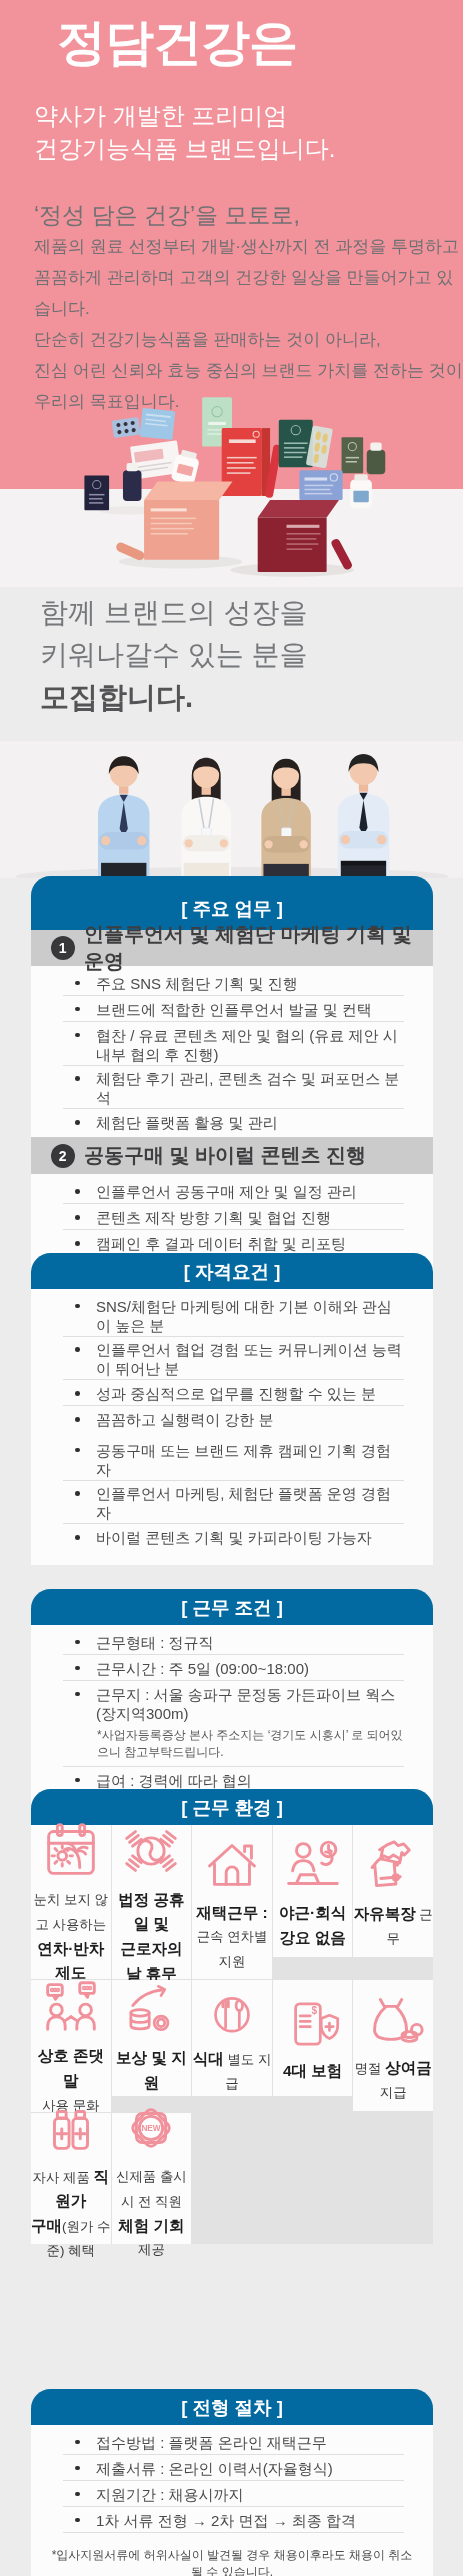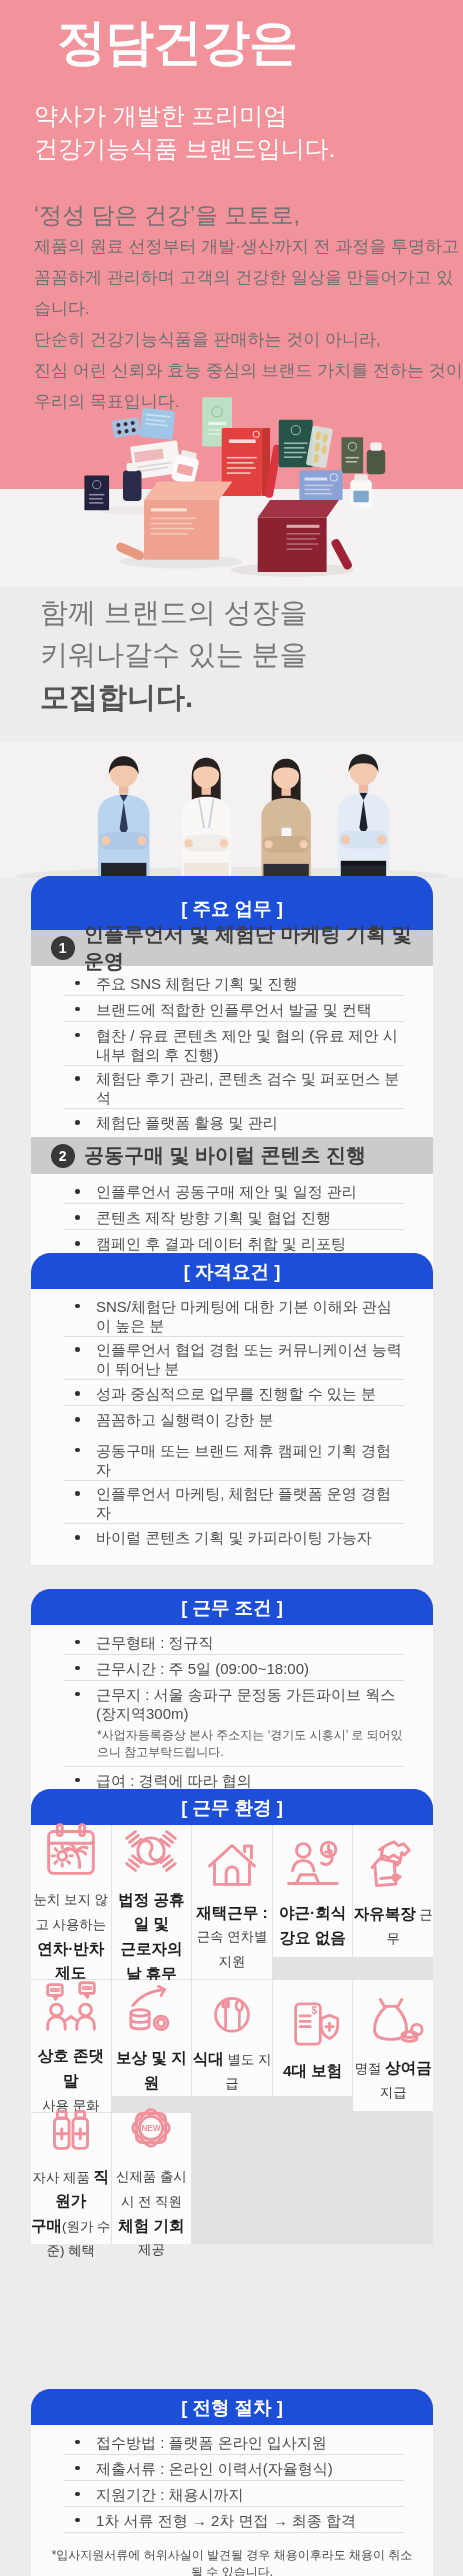--- a/index.html
+++ b/index.html
@@ -13,21 +13,21 @@
   .hero-motto .m0{font-size:23px;}
   .floor{position:absolute;top:489px;left:0;width:464px;height:98px;background:#F4F2F2;}
   .products{position:absolute;top:389px;left:0;width:464px;height:198px;}
   .recruit{position:absolute;top:592px;left:40px;font-size:28px;color:#76777A;line-height:42px;}
   .recruit .emph{font-size:29px;font-weight:800;color:#545456;}
   .team{position:absolute;top:741px;left:0;width:464px;height:137px;}
   
   .card{position:absolute;left:31px;width:402px;}
   #card-tasks{top:876px;} #card-qual{top:1253px;} #card-pref{top:1433px;}
   #card-cond{top:1589px;} #card-env{top:1789px;} #card-proc{top:2389px;}
-  .card-head{height:36px;background:#1d4ed8;border-radius:19.6px 19.6px 0 0;display:flex;align-items:center;
+  .card-head{height:36px;background:#0369a1;border-radius:19.6px 19.6px 0 0;display:flex;align-items:center;
              justify-content:center;color:#FFFFFF;font-size:18.5px;font-weight:800;}
   .card-head.tall{height:54px;align-items:flex-end;padding-bottom:9.3px;box-sizing:border-box;}
   .group-band{height:36px;background:#CBCBCB;display:flex;align-items:center;gap:9.3px;padding-left:19.6px;}
   .group-band.band2{height:37px;}
   .num{width:24px;height:24px;border-radius:50%;background:#38383A;color:#FFFFFF;font-size:14px;font-weight:700;
        display:flex;align-items:center;justify-content:center;flex:0 0 auto;}
   .g-title{font-size:20px;font-weight:800;color:#3E3E40;}
   .card-body{background:#FCFCFC;}
   .pb4{padding-bottom:2.1px;} .pb26{padding-bottom:13.4px;} .pb28{padding-bottom:14.4px;} .pb40{padding-bottom:20.6px;}
   .jlist{list-style:none;margin:0 29px 0 32px;padding:4.1px 0 0;}
@@ -517,21 +517,21 @@
         <div class="l"><span class="reg"></span><span class="bld">체험 기회</span><span class="reg"> 제공</span></div>
       </div>
 
     </div>
   </section>
 
   <section class="card" id="card-proc">
     <div class="card-head">[ 전형 절차 ]</div>
     <div class="card-body pb40">
       <ul class="jlist all-sep">
-        <li>접수방법 : 플랫폼 온라인 입사지원</li>
+        <li>접수방법 : 플랫폼 온라인 재택근무</li>
         <li>제출서류 : 온라인 이력서(자율형식)</li>
         <li>지원기간 : 채용시까지</li>
         <li>1차 서류 전형 → 2차 면접 → 최종 합격</li>
       </ul>
       <div class="process-note">*입사지원서류에 허위사실이 발견될 경우 채용이후라도 채용이 취소될 수 있습니다.</div>
     </div>
   </section>
 
 </div>
 

